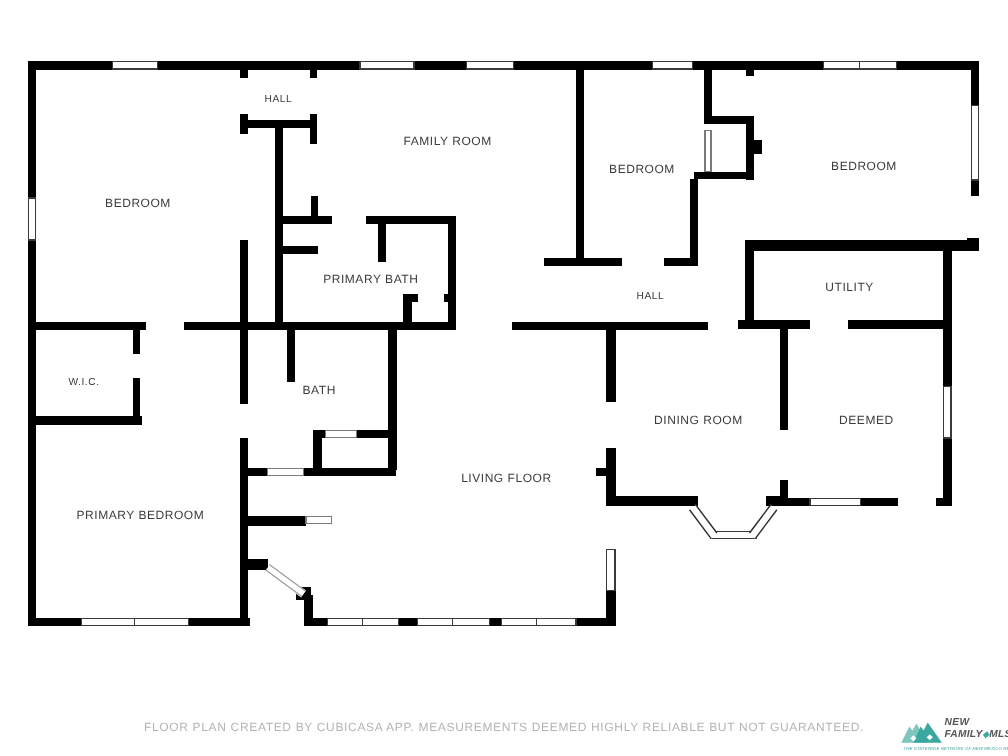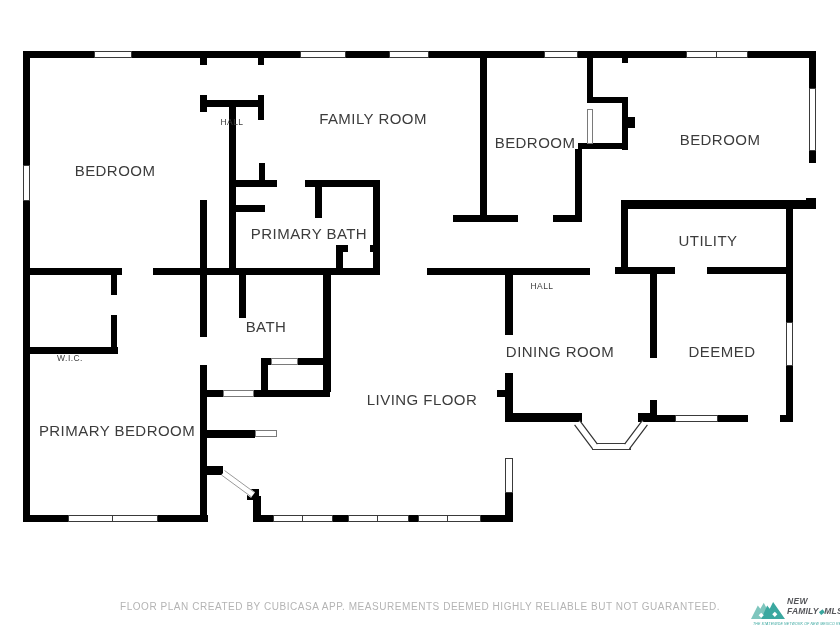--- a/index.html
+++ b/index.html
@@ -13,24 +13,24 @@
   }
   html,body{margin:0;padding:0;}
   body{
     width:840px;height:630px;background:var(--bg);
     font-family:"Liberation Sans", sans-serif;
     position:relative;overflow:hidden;
   }
   .plan{position:absolute;left:0;top:0;}
   .room-label{
     position:absolute;transform:translate(-50%,-50%);
-    font-size:15px;color:var(--label);letter-spacing:0.45px;
+    font-size:10px;color:var(--label);letter-spacing:0.45px;
     white-space:nowrap;font-weight:400;
   }
-  .room-label.small{font-size:8.5px;margin-top:40px;}
+  .room-label.small{font-size:8.5px;}
   .footer-text{
     position:absolute;left:0;top:601px;width:840px;text-align:center;
     font-size:10px;color:var(--footer);letter-spacing:0.55px;white-space:nowrap;
   }
   .logo{
     position:absolute;left:751px;top:597px;width:90px;height:32px;
     display:flex;align-items:flex-start;font-style:italic;
   }
   .logo-mountains{flex:0 0 auto;margin-top:3px;}
   .logo-textcol{margin-left:2px;line-height:1;}
@@ -212,21 +212,21 @@
 <div class="room-label" style="left:115px;top:170px">BEDROOM</div>
 <div class="room-label" style="left:373px;top:118px">FAMILY ROOM</div>
 <div class="room-label" style="left:309px;top:233px">PRIMARY BATH</div>
 <div class="room-label" style="left:535px;top:142px">BEDROOM</div>
 <div class="room-label" style="left:720px;top:139px">BEDROOM</div>
 <div class="room-label small" style="left:542px;top:246px">HALL</div>
 <div class="room-label" style="left:708px;top:240px">UTILITY</div>
 <div class="room-label small" style="left:70px;top:318px">W.I.C.</div>
 <div class="room-label" style="left:266px;top:326px">BATH</div>
 <div class="room-label" style="left:722px;top:351px">DEEMED</div>
-<div class="room-label" style="left:560px;top:351px">DINING ROOM</div>
+<div class="room-label" style="left:582px;top:351px">DINING ROOM</div>
 <div class="room-label" style="left:422px;top:399px">LIVING FLOOR</div>
 <div class="room-label" style="left:117px;top:430px">PRIMARY BEDROOM</div>
 
 <div class="footer-text">FLOOR PLAN CREATED BY CUBICASA APP. MEASUREMENTS DEEMED HIGHLY RELIABLE BUT NOT GUARANTEED.</div>
 
 <div class="logo">
   <svg class="logo-mountains" width="34" height="21" viewBox="0 0 40 24">
     <polygon points="0,22 8,6 11,10 15,3 25,22" fill="#7FC6BE"></polygon>
     <polygon points="12,22 19,6 22,10 26,2 40,22" fill="#3BA8A0"></polygon>
     <polygon points="12,14.5 15,17.5 12,20.5 9,17.5" fill="#ffffff"></polygon>

